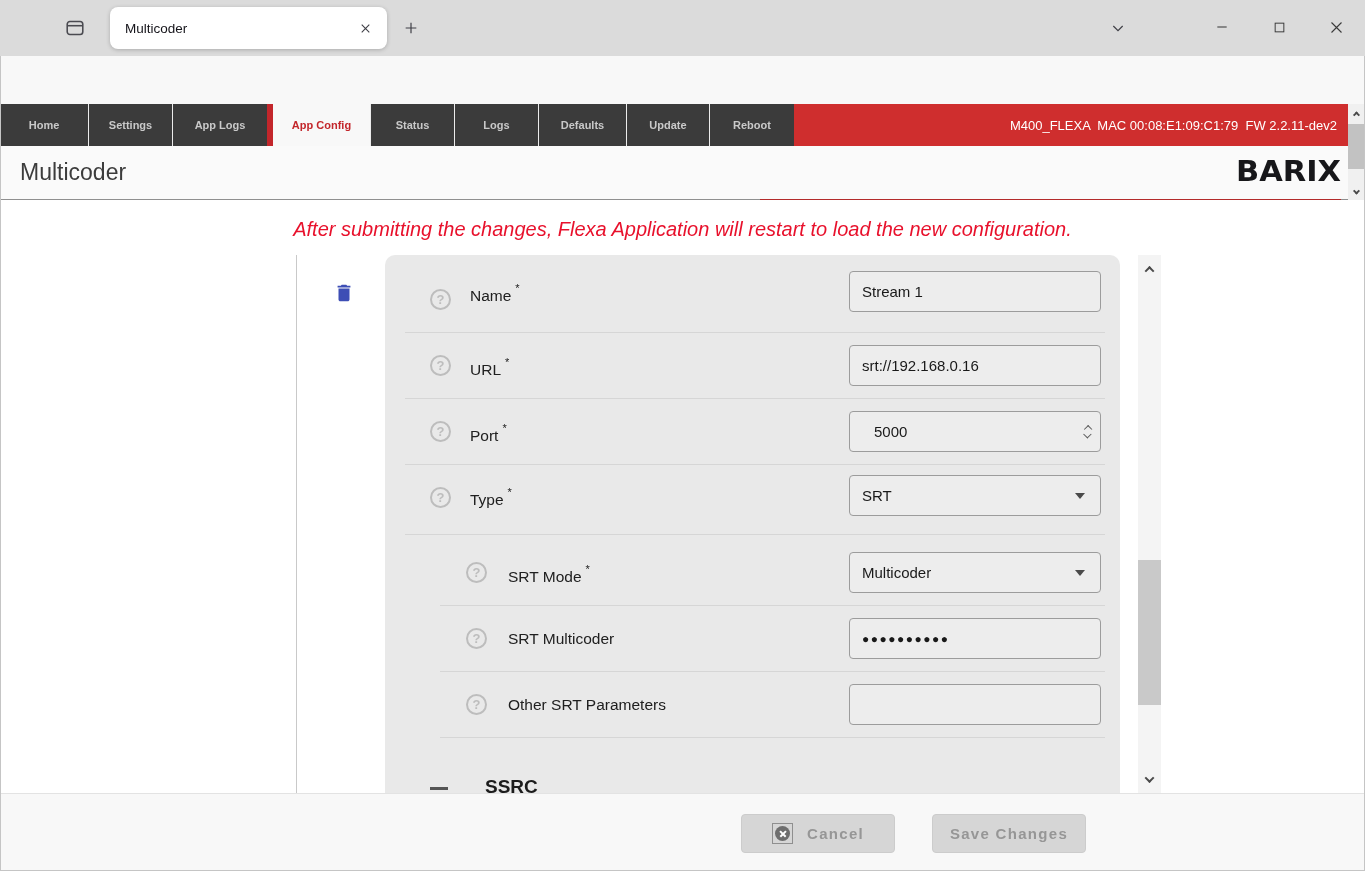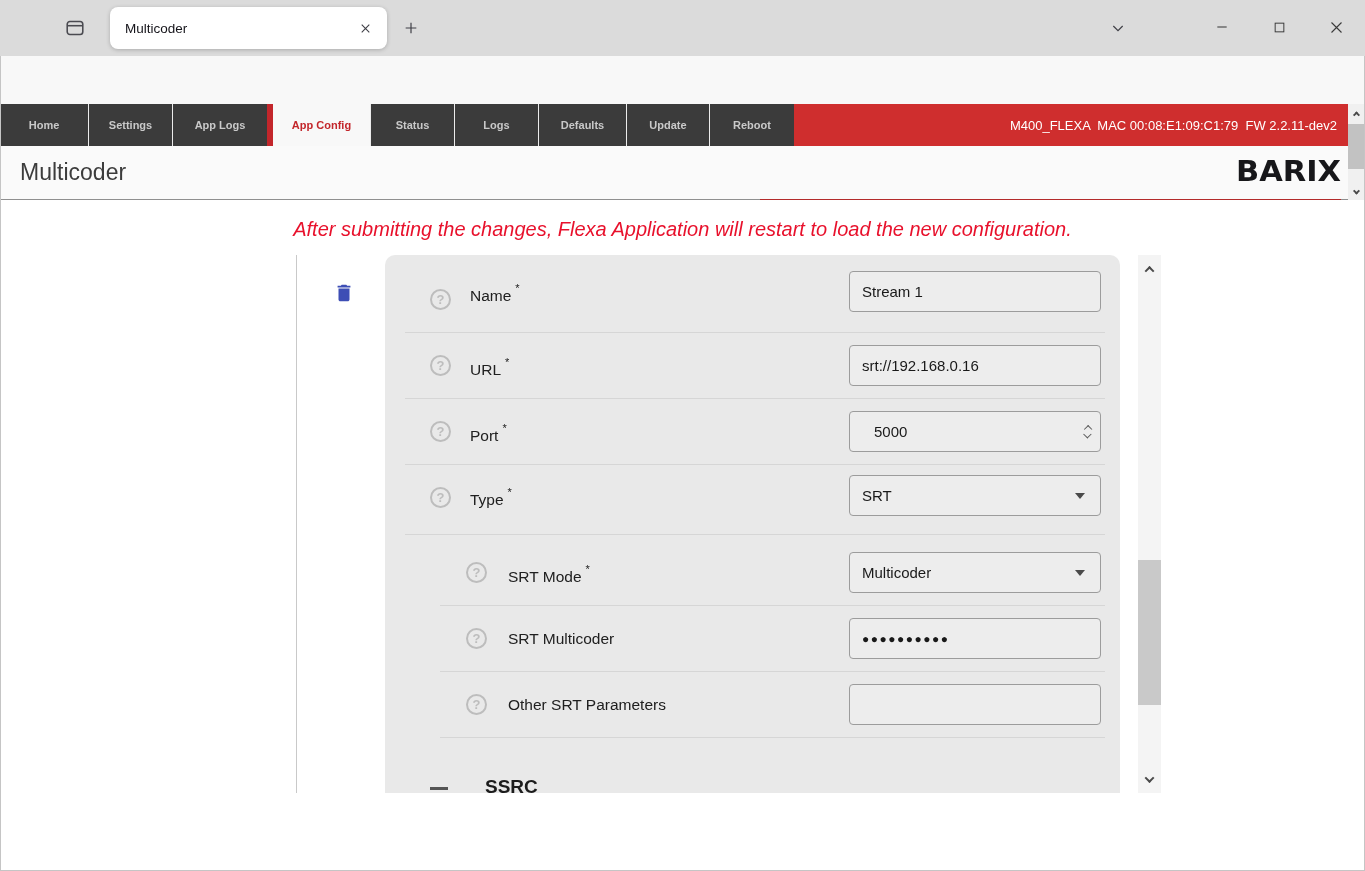--- a/index.html
+++ b/index.html
@@ -345,17 +345,28 @@
       <div class="sb-btn up">
           <span class="chev up"></span>
         </div>
       <div class="thumb"></div>
       <div class="sb-btn down">
           <span class="chev down"></span>
         </div>
     </div>
   </div>
 
+  <div class="footer">
+    <div class="fbtn btn-cancel">
+      <span class="cancel-ic">
+          <span class="circ"></span>
+        </span>
+      <span>Cancel</span>
+    </div>
+    <div class="fbtn btn-save">
+      <span>Save Changes</span>
+    </div>
+  </div>
 
   <div class="win-edge-l"></div>
   <div class="win-edge-r"></div>
   <div class="win-edge-b"></div>
 </div>
 
 </body></html>

